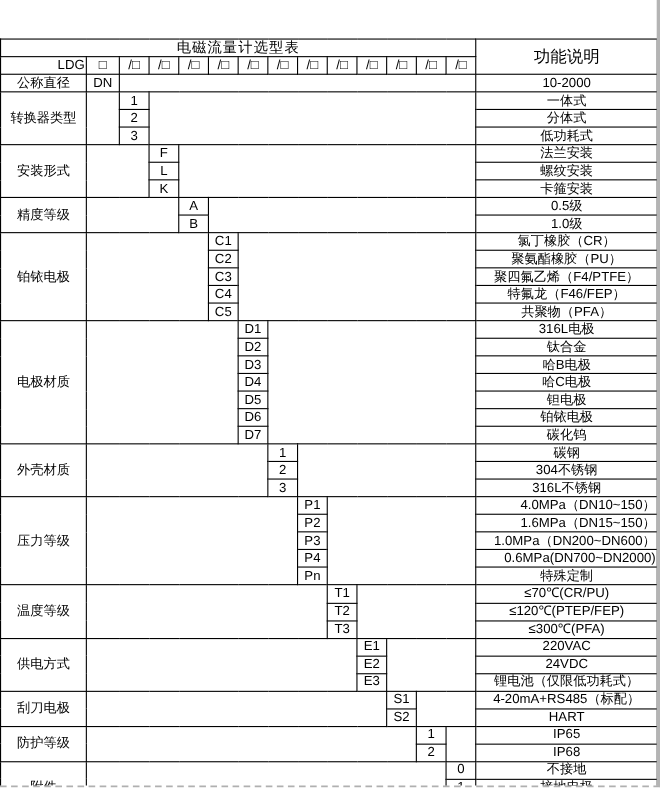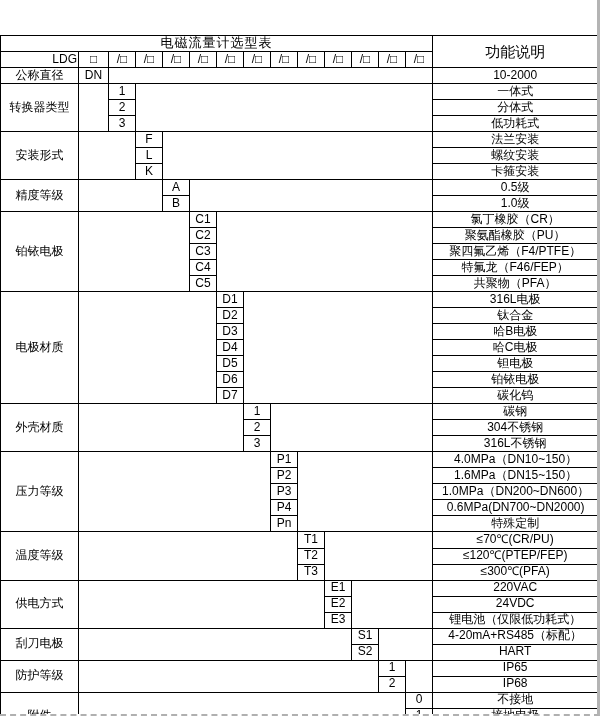--- a/index.html
+++ b/index.html
@@ -19,21 +19,21 @@
   tr { height: 16px; }
   td {
     border: 1px solid #000000;
     text-align: center; vertical-align: middle;
     white-space: nowrap; overflow: hidden;
     padding: 0 1px; line-height: 1.15;
   }
   td.title  { font-size: 13px; letter-spacing: 1px; }
   td.fhead  { font-size: 15px; }
   td.model  { text-align: right; padding-left: 9px; }
-  td.al     { text-align: center; padding-left: 2px; }
+  td.al     { text-align: right; padding-left: 2px; }
 </style>
 </head>
 <body>
 
 <div class="page">
   <table>
     <colgroup>
       <col style="width:78px">
       <col style="width:30px">
       <col style="width:27px">

